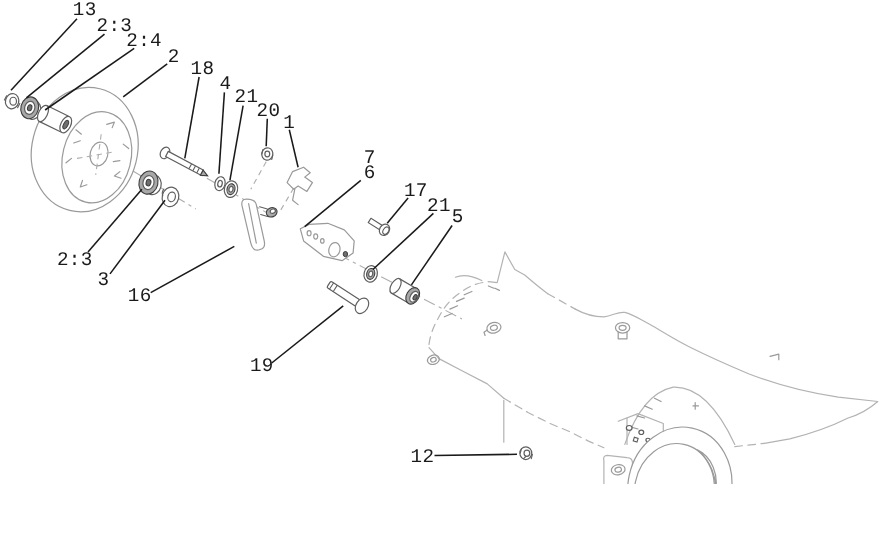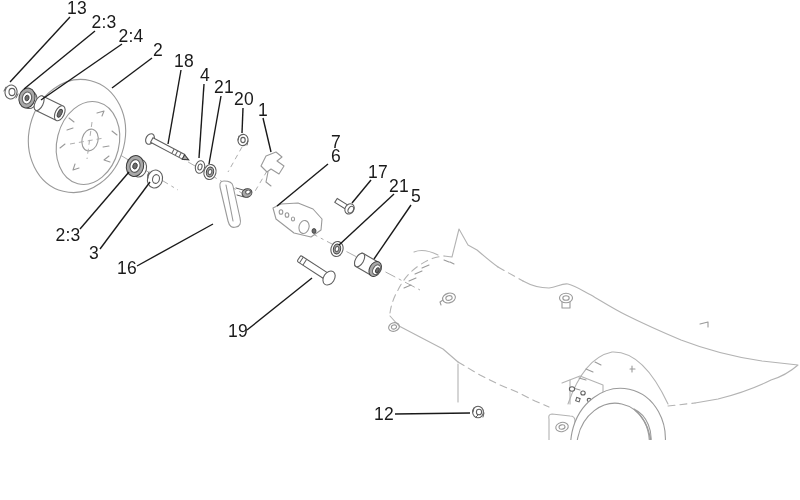--- a/index.html
+++ b/index.html
@@ -1,21 +1,21 @@
 <!DOCTYPE html>
 <html style="--bg: #ffffff; --label: #1a1a1a; --deck: #b3b3b3; --part: #9a9a9a; --hw: #5f5f5f; --center: #aeaeae;"><head>
 <meta charset="utf-8">
 <style>
   :root{
     --bg:#ffffff; --label:#1a1a1a; --deck:#b3b3b3; --part:#9a9a9a;
     --hw:#5f5f5f; --center:#aeaeae;
   }
   html,body{margin:0;padding:0;background:var(--bg);}
   .stage{position:relative;width:800px;height:440px;background:var(--bg);overflow:hidden;
-         font-family:Liberation Sans, sans-serif;}
+         font-family:Liberation Mono, monospace;}
   svg{display:block}
   .deck{stroke:var(--deck);fill:none;stroke-width:1.1;stroke-linecap:round;stroke-linejoin:round}
   .deckd{stroke:var(--deck);fill:none;stroke-width:1.1;stroke-dasharray:7 5;stroke-linecap:round}
   .part{stroke:var(--part);fill:none;stroke-width:1.1;stroke-linecap:round;stroke-linejoin:round}
   .partf{stroke:var(--part);fill:#ffffff;stroke-width:1.1;stroke-linejoin:round}
   .hw{stroke:var(--hw);fill:#ffffff;stroke-width:1.1;stroke-linejoin:round}
   .hwl{stroke:var(--hw);fill:none;stroke-width:1;stroke-linecap:round}
   .hwg{stroke:#3d3d3d;fill:#a8a8a8;stroke-width:1}
   .hwd{stroke:#3d3d3d;fill:#6e6e6e;stroke-width:.9}
   .cl{stroke:var(--center);fill:none;stroke-width:1;stroke-dasharray:11 4 3 4}

